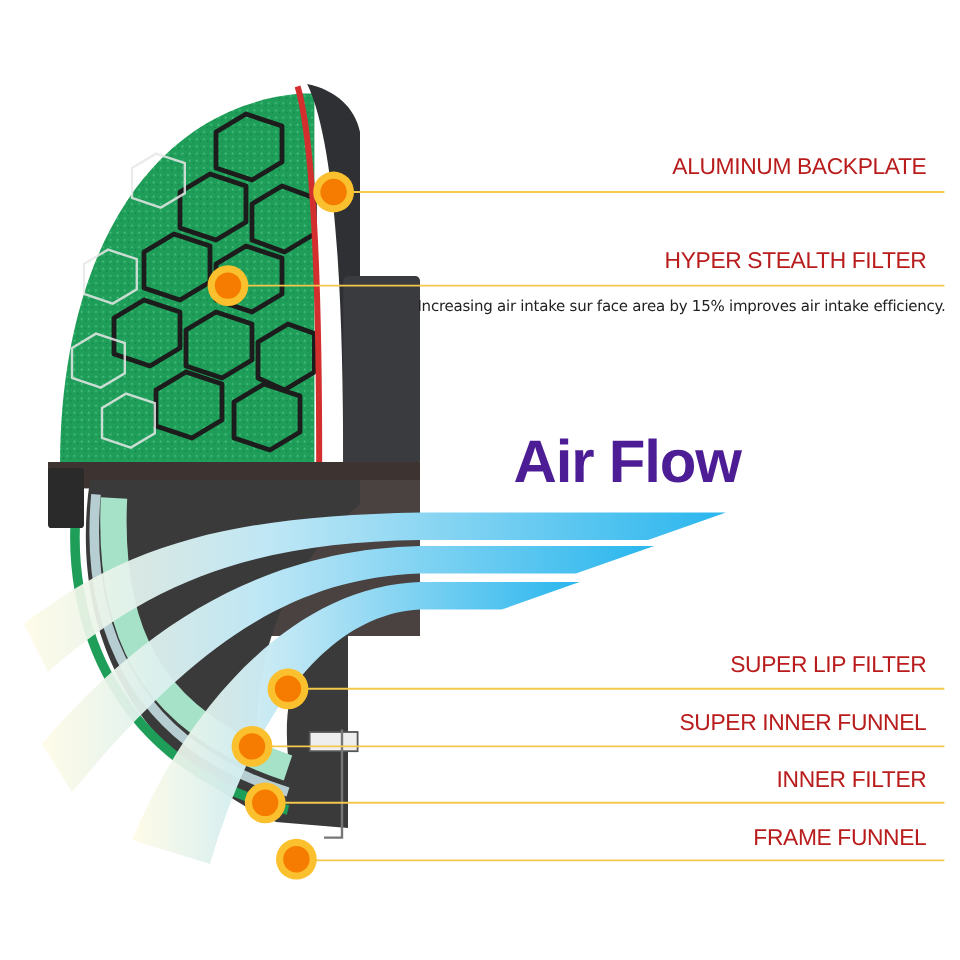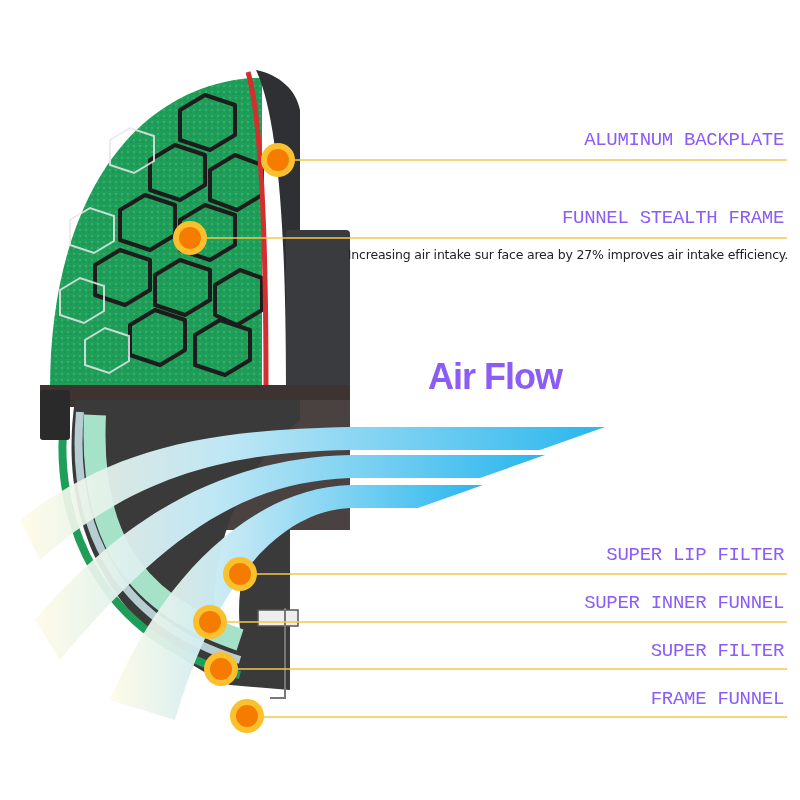--- a/index.html
+++ b/index.html
@@ -1,20 +1,20 @@
 <!DOCTYPE html>
 <html><head>
 <meta charset="utf-8">
 <style>
   html, body { margin:0; padding:0; background:#ffffff; }
   body { width:800px; height:800px; position:relative; overflow:hidden; font-family:"Liberation Sans", sans-serif; }
   .art { position:absolute; left:0; top:0; width:800px; height:800px; }
-  .label { position:absolute; right:16px; font-family:Liberation Mono, monospace; color:#8b5cf6; font-size:19px; letter-spacing:-0.3px; white-space:nowrap; font-weight:normal; }
+  .label { position:absolute; right:28px; font-family:Liberation Sans, sans-serif; color:#b91c1c; font-size:19px; letter-spacing:-0.3px; white-space:nowrap; font-weight:normal; }
   .desc { position:absolute; right:12px; top:247px; font-family:"DejaVu Sans", sans-serif; font-size:12.5px; color:#222; white-space:nowrap; letter-spacing:-0.2px; }
-  .title { position:absolute; left:428px; top:356px; font-family:"Liberation Sans", sans-serif; font-weight:bold; font-size:36px; color:#8b5cf6; letter-spacing:-1px; }
+  .title { position:absolute; left:428px; top:356px; font-family:"Liberation Sans", sans-serif; font-weight:bold; font-size:50px; color:#4c1d95; letter-spacing:-1px; }
 </style>
 </head>
 <body>
 
 <svg class="art" viewBox="0 0 800 800">
   <defs>
     <linearGradient id="blueArrow" x1="0" y1="0" x2="1" y2="0">
       <stop offset="0" stop-color="#fffbe6" stop-opacity="0.9"></stop>
       <stop offset="0.35" stop-color="#bfe7f5"></stop>
       <stop offset="1" stop-color="#29b6ee"></stop>
@@ -102,18 +102,18 @@
     </g>
   <g>
       <circle cx="247" cy="716" r="17" fill="#fbc02d"></circle>
       <circle cx="247" cy="716" r="11" fill="#f57c00"></circle>
     </g>
 </svg>
 
 <div class="title">Air Flow</div>
 
 <div class="label" style="top:129px;">ALUMINUM BACKPLATE</div>
-<div class="label" style="top:207px;">FUNNEL STEALTH FRAME</div>
-<div class="desc">Increasing air intake sur face area by 27% improves air intake efficiency.</div>
+<div class="label" style="top:207px;">HYPER STEALTH FILTER</div>
+<div class="desc">Increasing air intake sur face area by 15% improves air intake efficiency.</div>
 <div class="label" style="top:544px;">SUPER LIP FILTER</div>
 <div class="label" style="top:592px;">SUPER INNER FUNNEL</div>
-<div class="label" style="top:640px;">SUPER FILTER</div>
+<div class="label" style="top:640px;">INNER FILTER</div>
 <div class="label" style="top:688px;">FRAME FUNNEL</div>
 
 </body></html>

